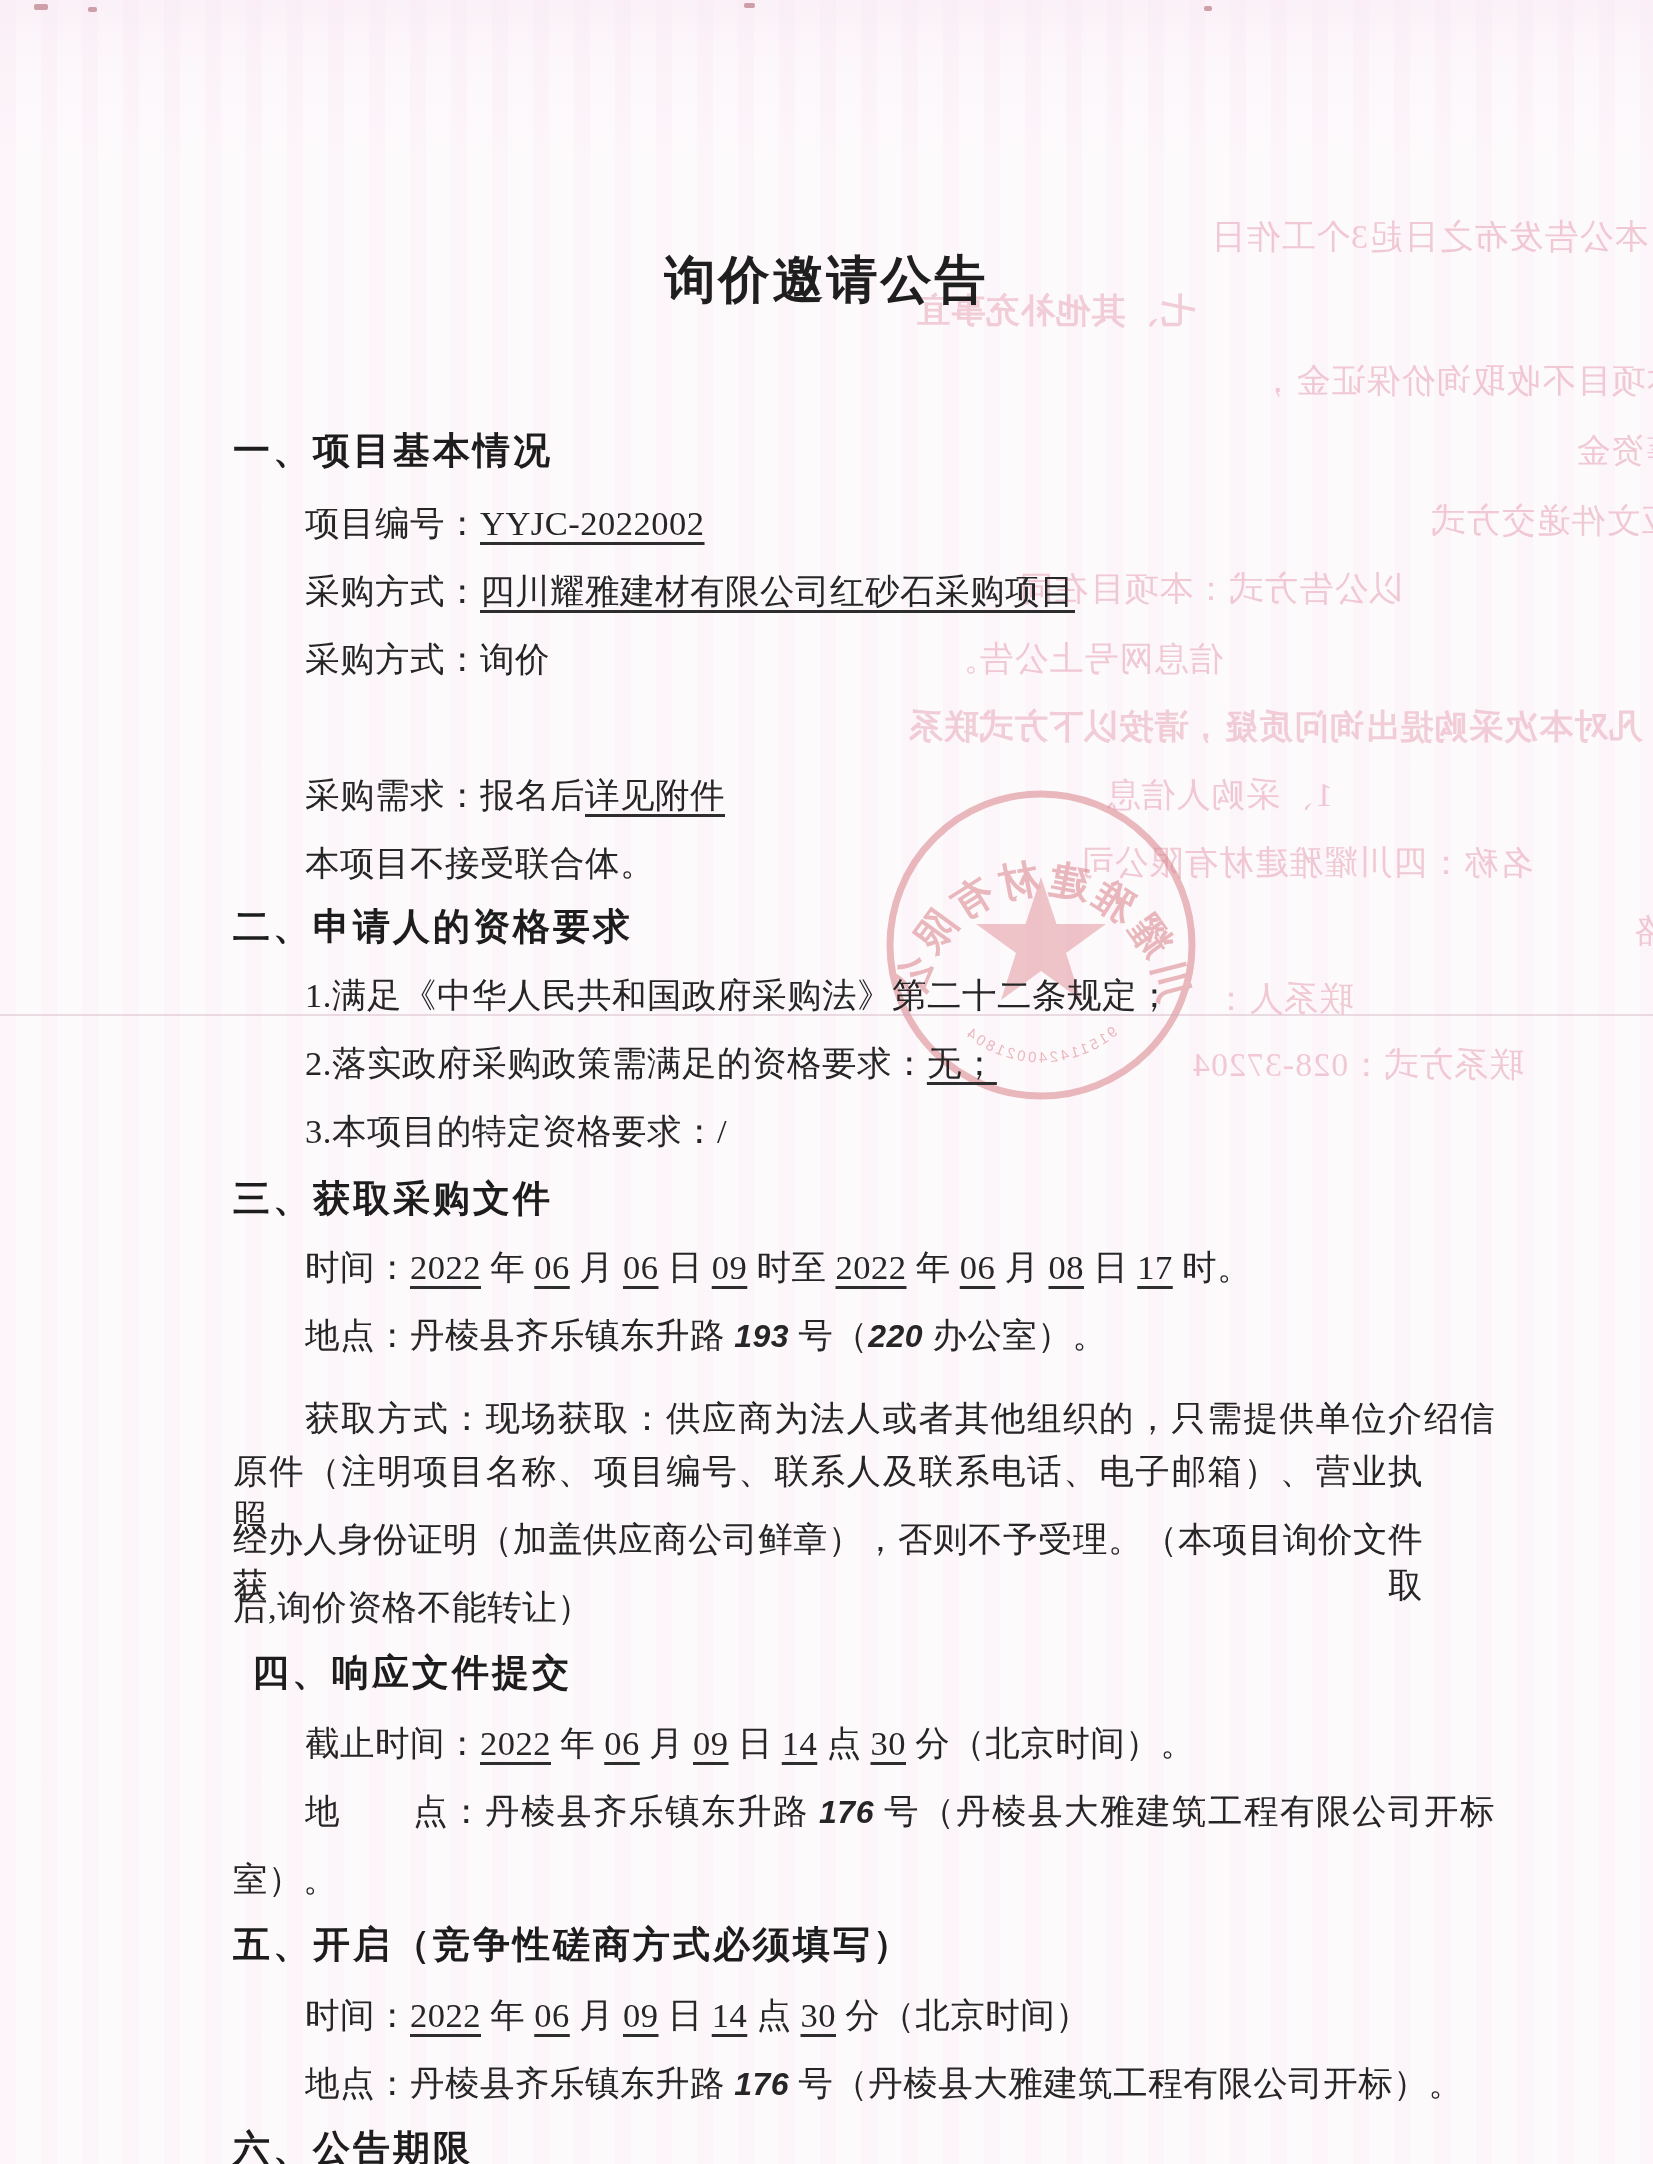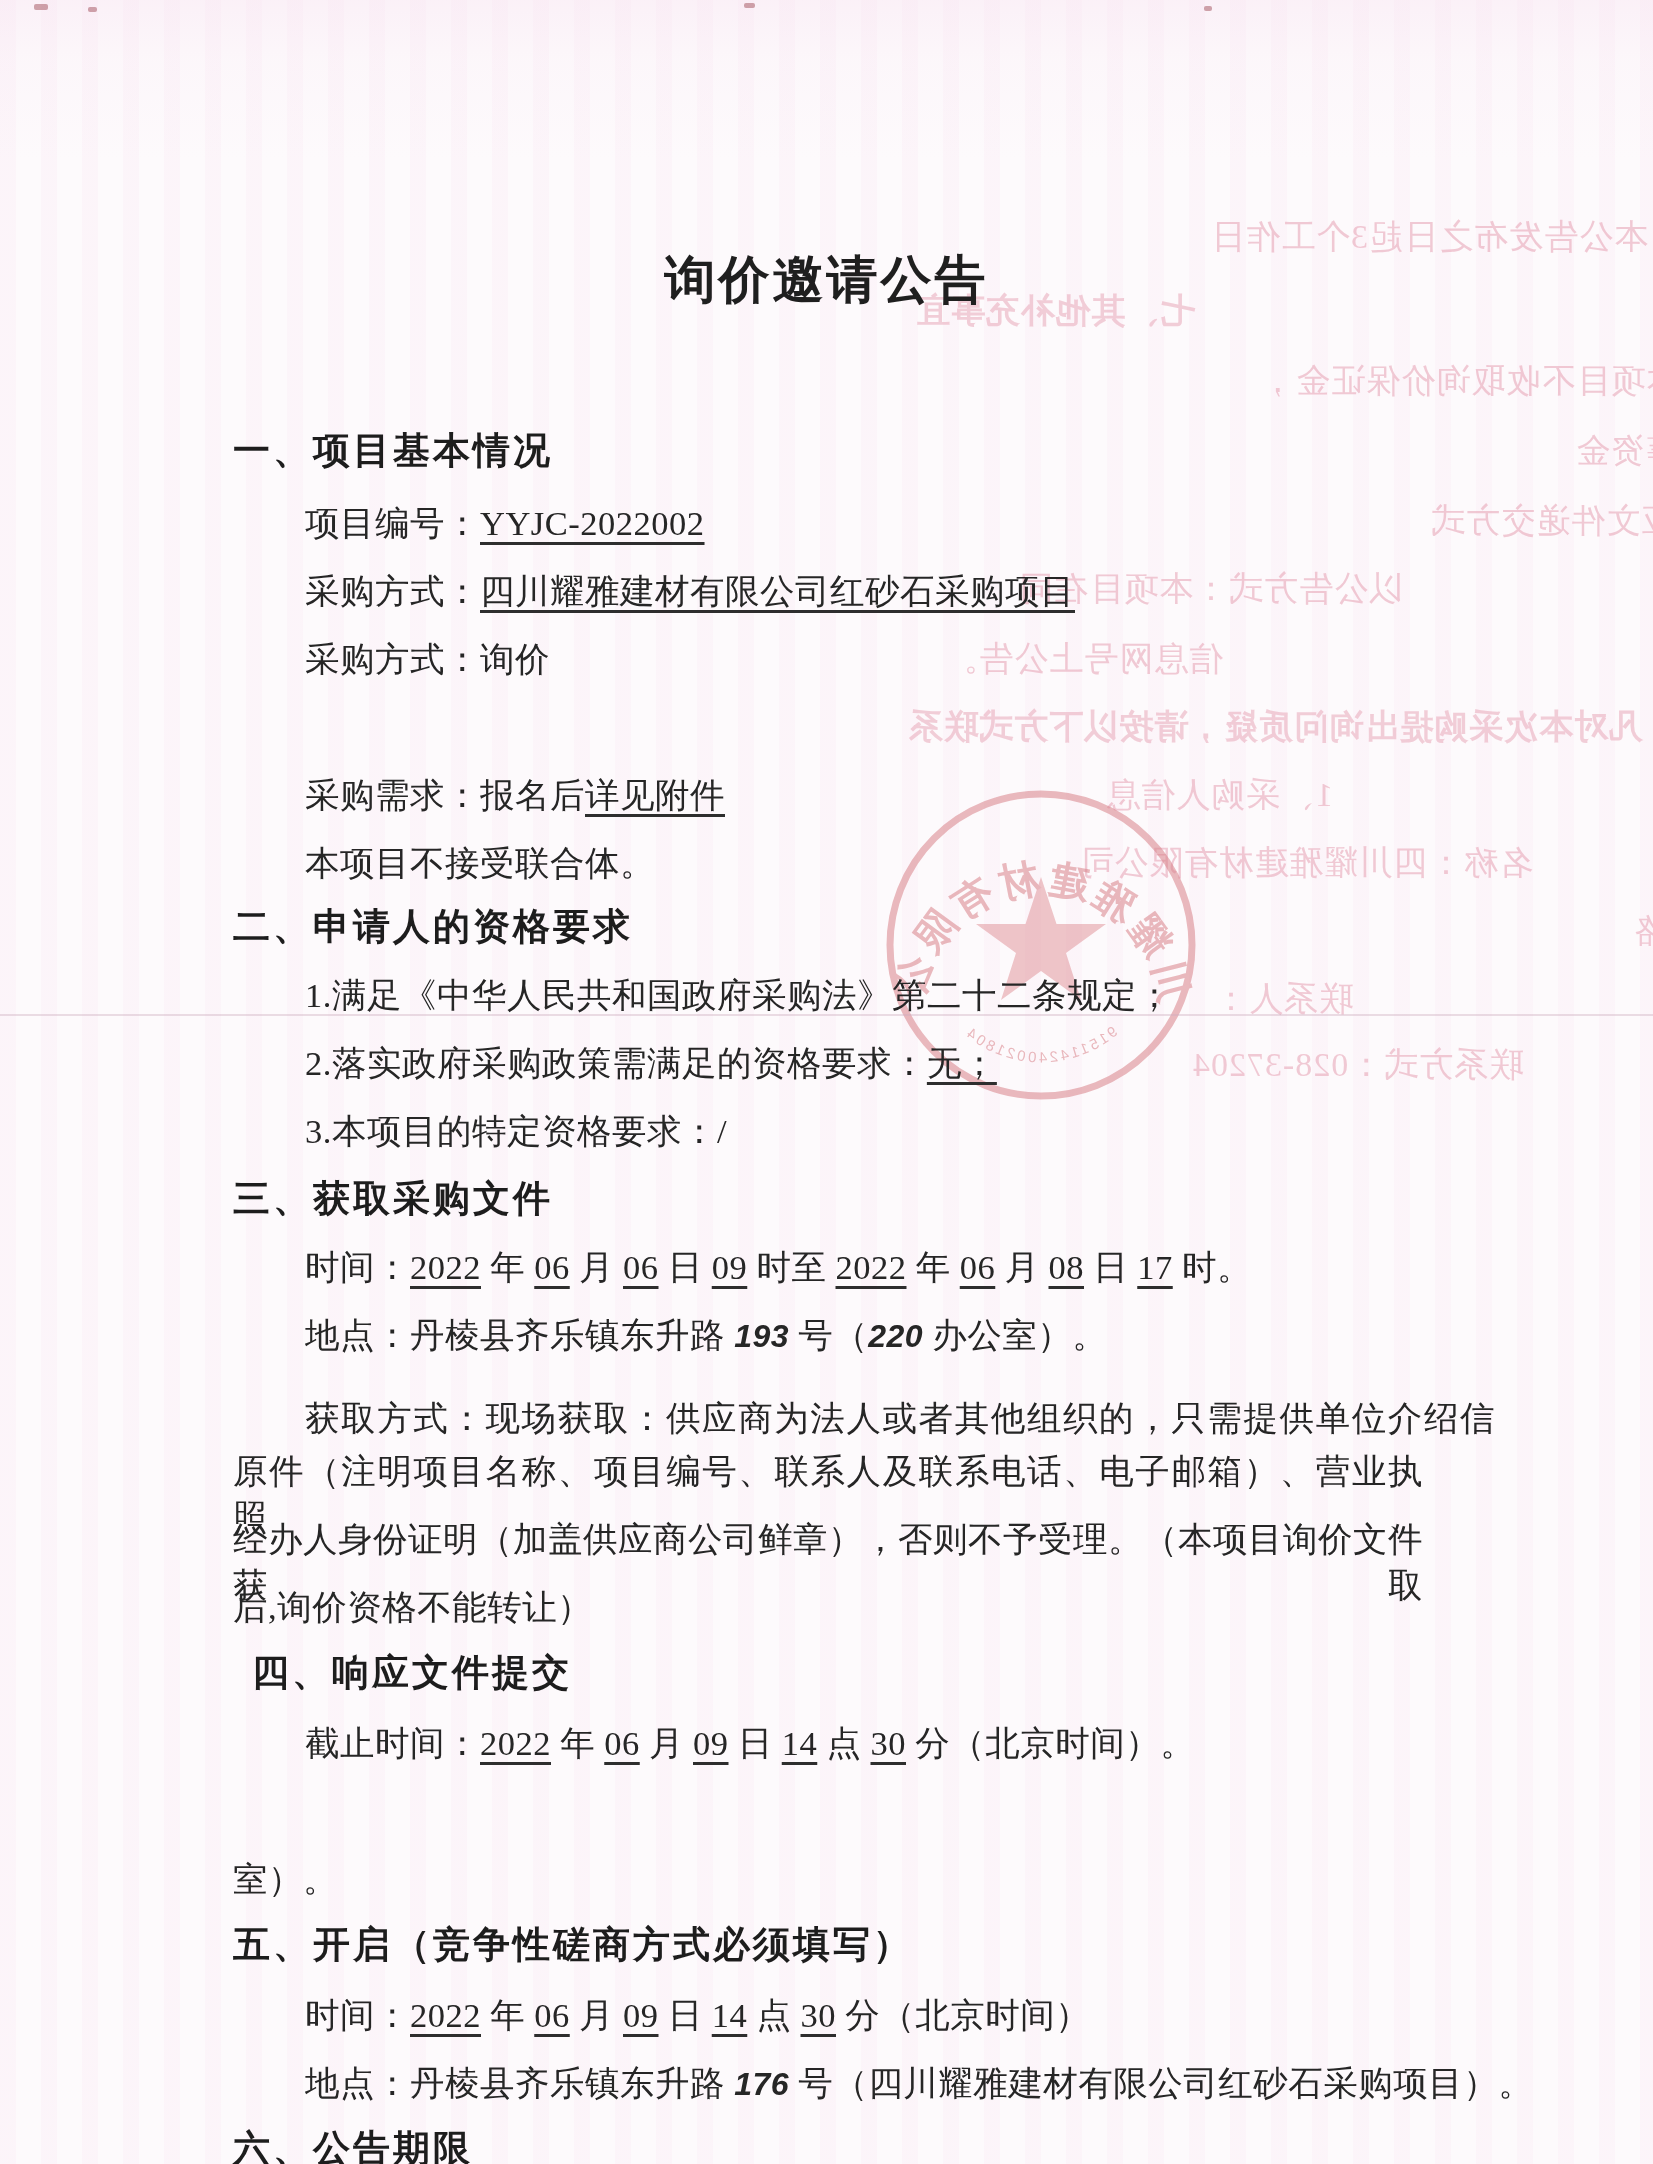--- a/index.html
+++ b/index.html
@@ -97,19 +97,20 @@
   <div class="ln indent" style="top:1108px;"><span>3.本项目的特定资格要求：/</span></div>
   <div class="ln heading" style="top:1176px;"><span>三、获取采购文件</span></div>
   <div class="ln indent" style="top:1244px;"><span>时间：</span><span class="u">2022</span><span> 年 </span><span class="u">06</span><span> 月 </span><span class="u">06</span><span> 日 </span><span class="u">09</span><span> 时至 </span><span class="u">2022</span><span> 年 </span><span class="u">06</span><span> 月 </span><span class="u">08</span><span> 日 </span><span class="u">17</span><span> 时。</span></div>
   <div class="ln indent" style="top:1312px;"><span>地点：丹棱县齐乐镇东升路 </span><span class="b">193</span><span> 号（</span><span class="b">220</span><span> 办公室）。</span></div>
   <div class="ln indent just" style="top:1380px;margin-top:15px;"><span>获取方式：现场获取：供应商为法人或者其他组织的，只需提供单位介绍信</span></div>
   <div class="ln just" style="top:1448px;"><span>原件（注明项目名称、项目编号、联系人及联系电话、电子邮箱）、营业执照、</span></div>
   <div class="ln just" style="top:1516px;"><span>经办人身份证明（加盖供应商公司鲜章），否则不予受理。（本项目询价文件获取</span></div>
   <div class="ln" style="top:1584px;"><span>后,询价资格不能转让）</span></div>
   <div class="ln heading" style="top:1650px;margin-left:19px;"><span>四、响应文件提交</span></div>
   <div class="ln indent" style="top:1720px;"><span>截止时间：</span><span class="u">2022</span><span> 年 </span><span class="u">06</span><span> 月 </span><span class="u">09</span><span> 日 </span><span class="u">14</span><span> 点 </span><span class="u">30</span><span> 分（北京时间）。</span></div>
+  <div class="ln indent just" style="top:1788px;"><span>地　　点：丹棱县齐乐镇东升路 </span><span class="b">176</span><span> 号（丹棱县大雅建筑工程有限公司开标</span></div>
   <div class="ln" style="top:1856px;"><span>室）。</span></div>
   <div class="ln heading" style="top:1922px;"><span>五、开启（竞争性磋商方式必须填写）</span></div>
   <div class="ln indent" style="top:1992px;"><span>时间：</span><span class="u">2022</span><span> 年 </span><span class="u">06</span><span> 月 </span><span class="u">09</span><span> 日 </span><span class="u">14</span><span> 点 </span><span class="u">30</span><span> 分（北京时间）</span></div>
-  <div class="ln indent" style="top:2060px;"><span>地点：丹棱县齐乐镇东升路 </span><span class="b">176</span><span> 号（四川耀雅建材有限公司红砂石采购项目）。</span></div>
+  <div class="ln indent" style="top:2060px;"><span>地点：丹棱县齐乐镇东升路 </span><span class="b">176</span><span> 号（丹棱县大雅建筑工程有限公司开标）。</span></div>
   <div class="ln heading" style="top:2126px;"><span>六、公告期限</span></div>
 
 </div>
 
 </body></html>

